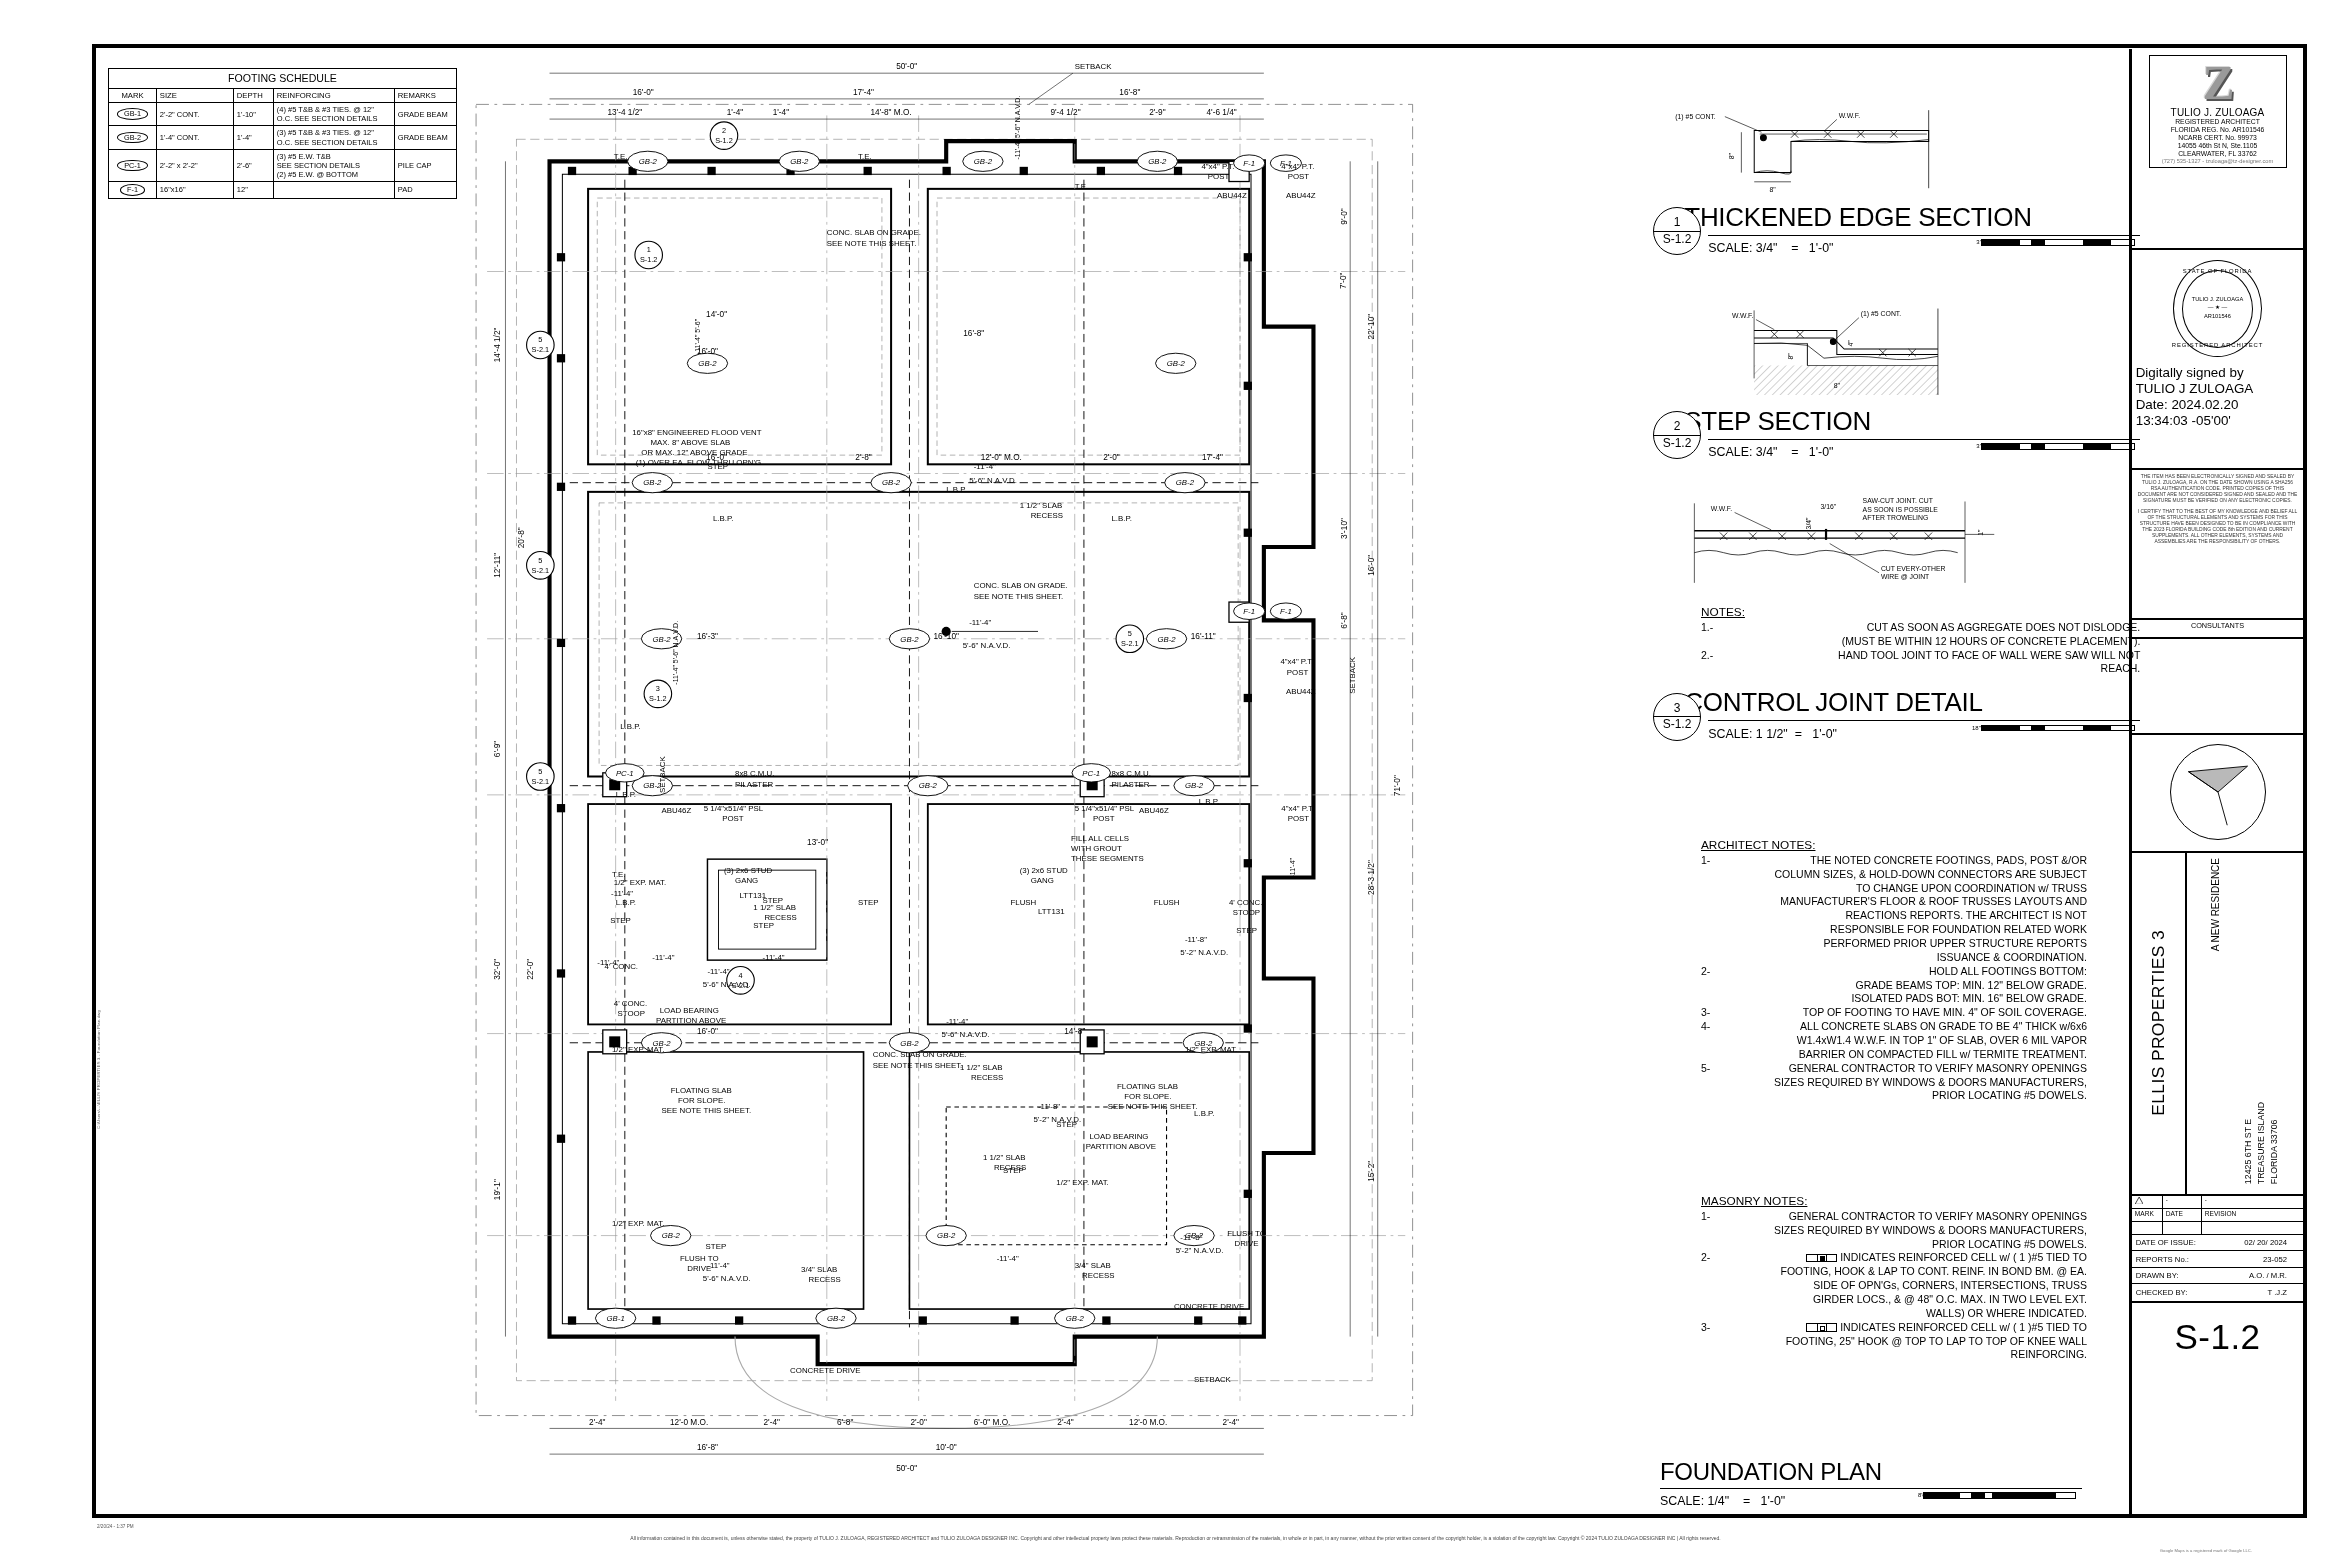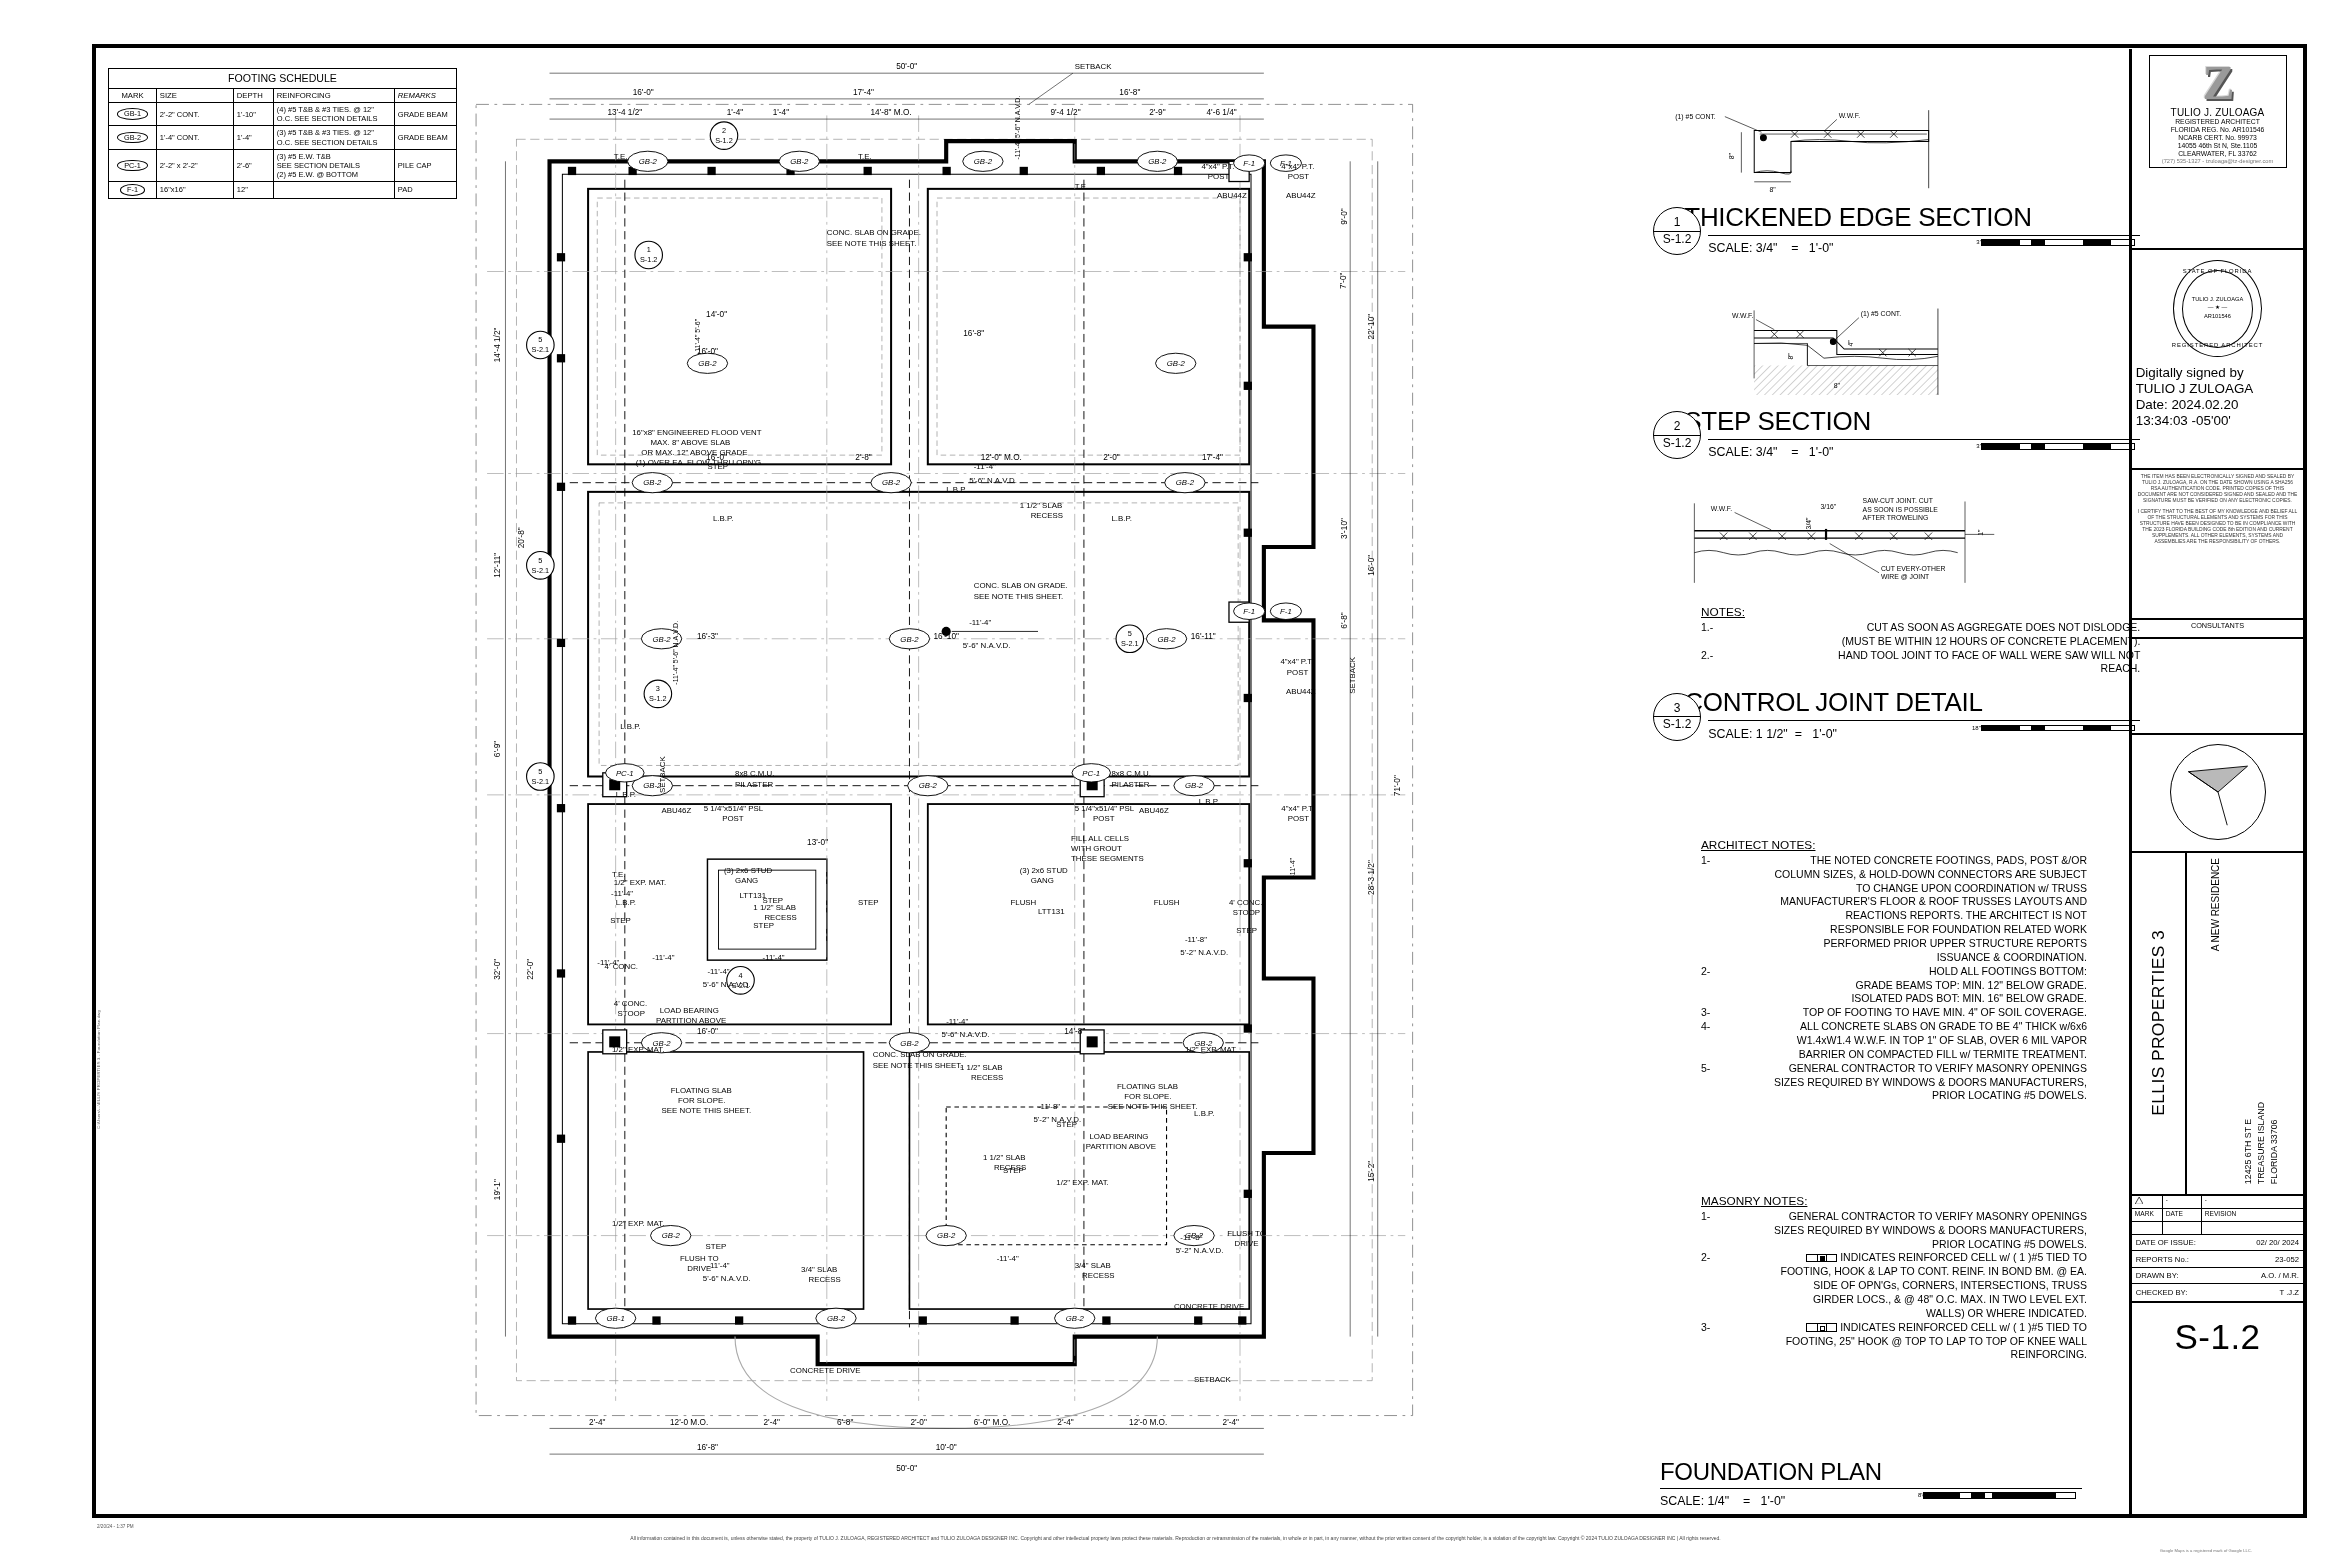--- a/index.html
+++ b/index.html
@@ -55,21 +55,21 @@
     border: 1.1px solid #000;
     border-radius: 50%;
     padding: 0.9px 6.4px;
     font-size: 7.3px;
     line-height: 1.1;
   }
   .col-mark  { width: 48px; text-align: center !important; }
   .col-size  { width: 77px; }
   .col-depth { width: 40px; }
   .col-reinf { width: 121px; }
-  .col-rem   { width: 62px; font-style: italic; }
+  .col-rem   { width: 62px; }
 
   
   .detail-block { position: absolute; }
   .detail-title-row {
     display: flex; align-items: flex-end; gap: 7.3px;
   }
   .detail-bubble {
     width: 48px; height: 48px;
     border: 1.5px solid #000;
     border-radius: 50%;
@@ -227,21 +227,21 @@
   }
 
   .rev-grid { font-size: 6px; }
   .rev-row { display: flex; border-bottom: 0.9px solid #000; height: 12px; }
   .rev-row > div { border-right: 0.9px solid #000; padding: 0.9px 2.8px; }
   .rev-c1 { width: 31px; } .rev-c2 { width: 39px; } .rev-c3 { flex: 1; border-right: none !important; }
   .rev-head { font-size: 6.6px; height: 13px; }
 
   .info-row { display: flex; border-bottom: 0.9px solid #000; font-size: 7.7px; height: 16.5px; align-items: center; }
   .info-row .k { padding-left: 3.7px; flex: 1; }
-  .info-row .v { padding-right: 4px; text-align: right; }
+  .info-row .v { padding-right: 16px; text-align: right; }
 
   .sheet-title-lbl { font-size: 6.8px; padding: 0.9px 0 0 3.7px; }
   .sheet-title-val { text-align: center; font-size: 17.4px; line-height: 1.15; padding: 9.2px 1.8px; }
 
   .sheet-num { text-align: center; font-size: 35px; padding: 14.7px 0 9.2px; letter-spacing: 0.5px; }
 
   
   .plan-title { position: absolute; left: 1660px; top: 1458px; }
   .plan-title .detail-heading { font-size: 24px; }
 

